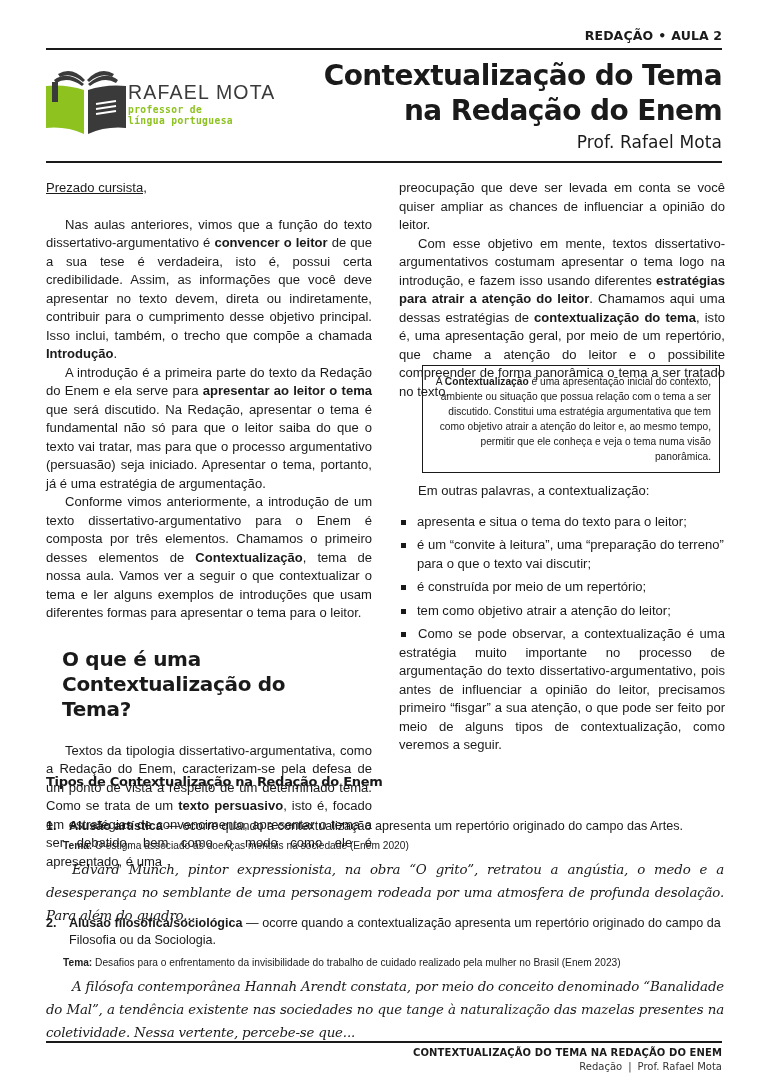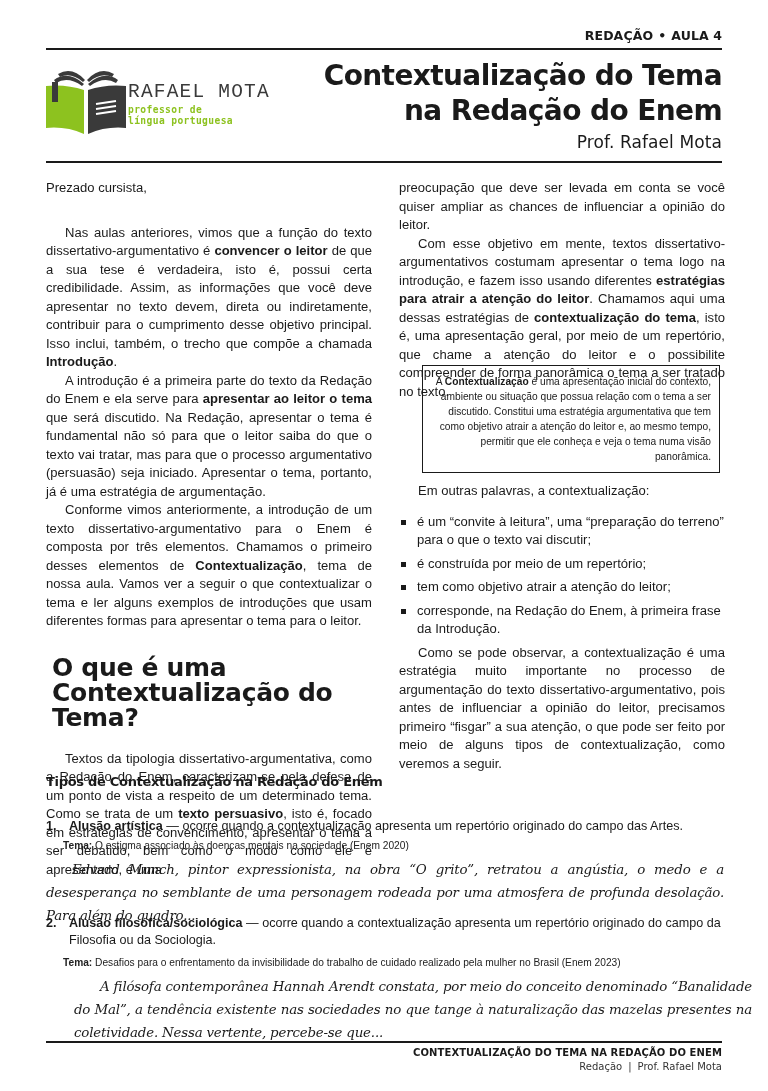--- a/index.html
+++ b/index.html
@@ -8,32 +8,32 @@
   .abs { position: absolute; }
   .hr { position: absolute; height: 2px; background: #1a1a1a; }
 
   
   .kicker { right: 46px; top: 28px; font-size: 12.5px; font-weight: bold; letter-spacing: 0.1px; }
   .kicker .dot { margin: 0 5px; }
   .title { right: 46px; top: 58px; text-align: right; font-size: 28px; font-weight: bold; line-height: 35px; letter-spacing: -0.6px; }
   .author { right: 46px; top: 132px; font-size: 17px; font-weight: normal; letter-spacing: 0.1px; }
 
   .logo { left: 46px; top: 68px; width: 80px; height: 68px; }
-  .brand-name { left: 128px; top: 81px; font-family: Liberation Mono, monospace; font-size: 19.5px; color: #3a3a3a; letter-spacing: 1.2px; }
+  .brand-name { left: 128px; top: 81px; font-family: Liberation Sans, sans-serif; font-size: 19.5px; color: #3a3a3a; letter-spacing: 1.2px; }
   .brand-sub { left: 128px; top: 104px; font-family: "DejaVu Sans Mono", monospace; font-size: 9.6px; line-height: 11px; color: #8dc21f; letter-spacing: 0.4px; font-weight: bold; }
 
   
   .col { position: absolute; font-family: "Liberation Sans", sans-serif; font-size: 13.05px; line-height: 18.5px; text-align: justify; }
   .col p { margin: 0; }
   .col .ind { text-indent: 19px; }
   .col b { font-weight: bold; }
   .left-col { left: 46px; top: 179px; width: 326px; }
   .right-col { left: 399px; top: 179px; width: 326px; }
 
-  .section-h { font-family: "DejaVu Sans", sans-serif; font-size: 25px; font-weight: bold; line-height: 25px; text-align: left; letter-spacing: -0.3px; margin: 6px; }
+  .section-h { font-family: "DejaVu Sans", sans-serif; font-size: 20px; font-weight: bold; line-height: 25px; text-align: left; letter-spacing: -0.3px; margin: 16px; }
 
   .defbox { position: absolute; left: 422px; top: 365px; width: 280px; border: 1.6px solid #1a1a1a;
             padding: 8px 8px; font-family: "Liberation Sans", sans-serif; font-size: 10.2px; line-height: 15px; text-align: right; }
 
   .bullets { list-style: none; margin: 0; padding: 0; }
   .bullets li { position: relative; padding-left: 18px; margin-bottom: 5px; text-align: left; }
   .bullets li .sq { position: absolute; left: 2px; top: 7px; width: 5px; height: 5px; background: #1a1a1a; }
 
   
   .types-h { left: 46px; top: 774px; font-size: 13px; font-weight: bold; letter-spacing: -0.3px; font-family: "DejaVu Sans", sans-serif; }
@@ -47,21 +47,21 @@
   .quote .ind { display: inline-block; width: 26px; }
 
   .foot-title { right: 46px; top: 1047px; font-size: 10px; font-weight: bold; letter-spacing: 0.1px; }
   .foot-sub { right: 46px; top: 1061px; font-size: 10px; color: #333; text-align: right; }
   .foot-sub .sep { margin: 0 6px; }
 </style>
 </head>
 <body>
 
 <div class="abs kicker">
-  <span>REDAÇÃO</span><span class="dot">•</span><span>AULA 4</span>
+  <span>REDAÇÃO</span><span class="dot">•</span><span>AULA 2</span>
 </div>
 <div class="hr" style="left:46px; top:48px; width:676px;"></div>
 
 <div class="abs logo">
   <svg width="80" height="68" viewBox="0 0 80 68">
 
     <path d="M8 12 Q22 2 38 16 L36 18 Q22 8 10 15 Z" fill="#3a3a3a"></path>
     <path d="M12 6 Q26 -2 39 12 L37 14 Q25 4 14 9 Z" fill="#3a3a3a"></path>
     <path d="M72 12 Q58 2 42 16 L44 18 Q58 8 70 15 Z" fill="#3a3a3a"></path>
     <path d="M68 6 Q54 -2 41 12 L43 14 Q55 4 66 9 Z" fill="#3a3a3a"></path>
@@ -84,61 +84,61 @@
 </div>
 
 <div class="abs title">
   <div>Contextualização do Tema</div>
   <div>na Redação do Enem</div>
 </div>
 <div class="abs author">Prof. Rafael Mota</div>
 <div class="hr" style="left:46px; top:161px; width:676px;"></div>
 
 <div class="col left-col">
-  <p style="margin-bottom:26px;">Prezado cursista,</p>
+  <p style="margin-bottom:18px;text-decoration:underline;">Prezado cursista,</p>
   <p class="ind"><span>Nas aulas anteriores, vimos que a função do texto dis­sertativo-argumentativo é </span><b>convencer o leitor</b><span> de que a sua tese é verdadeira, isto é, possui certa credibilidade. Assim, as informações que você deve apresentar no texto devem, direta ou indiretamente, contribuir para o cumprimento desse objetivo principal. Isso inclui, também, o trecho que compõe a chamada </span><b>Introdução</b><span>.</span></p>
   <p class="ind"><span>A introdução é a primeira parte do texto da Redação do Enem e ela serve para </span><b>apresentar ao leitor o tema</b><span> que será discutido. Na Redação, apresentar o tema é fundamental não só para que o leitor saiba do que o texto vai tratar, mas para que o processo argumentativo (persuasão) seja iniciado. Apresentar o tema, portanto, já é uma estratégia de argumentação.</span></p>
   <p class="ind"><span>Conforme vimos anteriormente, a introdução de um texto dissertativo-argumentativo para o Enem é composta por três elementos. Chamamos o primeiro desses elementos de </span><b>Contextualização</b><span>, tema de nossa aula. Vamos ver a seguir o que contextualizar o tema e ler alguns exemplos de introduções que usam diferentes formas para apresentar o tema para o leitor.</span></p>
   <h2 class="section-h" style="margin-top:24px; margin-bottom:20px;">
     <div>O que é uma</div>
     <div>Contextualização do Tema?</div>
   </h2>
   <p class="ind"><span>Textos da tipologia dissertativo-argumentativa, como a Redação do Enem, caracterizam-se pela defesa de um ponto de vista a respeito de um determinado tema. Como se trata de um </span><b>texto persuasivo</b><span>, isto é, focado em estratégias de convencimento, apresentar o tema a ser debatido, bem como o modo como ele é apresentado, é uma</span></p>
 </div>
 
 <div class="col right-col">
   <p>preocupação que deve ser levada em conta se você quiser ampliar as chances de influenciar a opinião do leitor.</p>
   <p class="ind"><span>Com esse objetivo em mente, textos dissertativo-argumentativos costumam apresentar o tema logo na introdução, e fazem isso usando diferentes </span><b>estratégias para atrair a atenção do leitor</b><span>. Chamamos aqui uma dessas estratégias de </span><b>contextualização do tema</b><span>, isto é, uma apresentação geral, por meio de um repertório, que chame a atenção do leitor e o possibilite compreender de forma panorâmica o tema a ser tratado no texto.</span></p>
 </div>
 
 <div class="defbox"><span>A </span><b>Contextualização</b><span> é uma apresentação inicial do contexto, ambiente ou situação que possua relação com o tema a ser discutido. Constitui uma estratégia argumentativa que tem como objetivo atrair a atenção do leitor e, ao mesmo tempo, permitir que ele conheça e veja o tema numa visão panorâmica.</span></div>
 
 <div class="col" style="left:399px; top:482px; width:326px;">
   <p class="ind" style="margin-bottom:12px;">Em outras palavras, a contextualização:</p>
   <ul class="bullets">
-    <li><span class="sq"></span></li>
+    <li><span class="sq"></span><span>apresenta e situa o tema do texto para o leitor;</span></li>
     <li><span class="sq"></span><span>é um “convite à leitura”, uma “preparação do terreno” para o que o texto vai discutir;</span></li>
     <li><span class="sq"></span><span>é construída por meio de um repertório;</span></li>
     <li><span class="sq"></span><span>tem como objetivo atrair a atenção do leitor;</span></li>
-    <li><span class="sq"></span><span>corresponde, na Redação do Enem, à primeira frase da Introdução.</span></li>
+    <li><span class="sq"></span></li>
   </ul>
   <p class="ind" style="margin-top:2px;">Como se pode observar, a contextualização é uma estratégia muito importante no processo de argumentação do texto dissertativo-argumentativo, pois antes de influenciar a opinião do leitor, precisamos primeiro “fisgar” a sua atenção, o que pode ser feito por meio de alguns tipos de contextualização, como veremos a seguir.</p>
 </div>
 
 <div class="abs types-h">Tipos de Contextualização na Redação do Enem</div>
 
 <div class="item" style="top:818px;">
   <span class="num">1.</span>
   <div class="body"><b>Alusão artística</b><span> — ocorre quando a contextualização apresenta um repertório originado do campo das Artes.</span></div>
 </div>
 <div class="tema" style="top:840px;"><b>Tema:</b><span> O estigma associado às doenças mentais na sociedade (Enem 2020)</span></div>
 <div class="quote" style="top:858px;"><span class="ind"></span><span>Edvard Munch, pintor expressionista, na obra “O grito”, retratou a angústia, o medo e a desesperança no semblante de uma personagem rodeada por uma atmosfera de profunda desolação. Para além do quadro...</span></div>
 
 <div class="item" style="top:915px;">
   <span class="num">2.</span>
   <div class="body"><b>Alusão filosófica/sociológica</b><span> — ocorre quando a contextualização apresenta um repertório originado do campo da Filosofia ou da Sociologia.</span></div>
 </div>
 <div class="tema" style="top:957px;"><b>Tema:</b><span> Desafios para o enfrentamento da invisibilidade do trabalho de cuidado realizado pela mulher no Brasil (Enem 2023)</span></div>
-<div class="quote" style="top:975px;margin-left:28px;"><span class="ind"></span><span>A filósofa contemporânea Hannah Arendt constata, por meio do conceito denominado “Banalidade do Mal”, a tendência existente nas sociedades no que tange à naturalização das mazelas presentes na coletividade. Nessa vertente, percebe-se que...</span></div>
+<div class="quote" style="top:975px;"><span class="ind"></span><span>A filósofa contemporânea Hannah Arendt constata, por meio do conceito denominado “Banalidade do Mal”, a tendência existente nas sociedades no que tange à naturalização das mazelas presentes na coletividade. Nessa vertente, percebe-se que...</span></div>
 
 <div class="hr" style="left:46px; top:1041px; width:676px;"></div>
 <div class="abs foot-title">CONTEXTUALIZAÇÃO DO TEMA NA REDAÇÃO DO ENEM</div>
 <div class="abs foot-sub"><span>Redação</span><span class="sep">|</span><span>Prof. Rafael Mota</span></div>
 
 </body></html>

